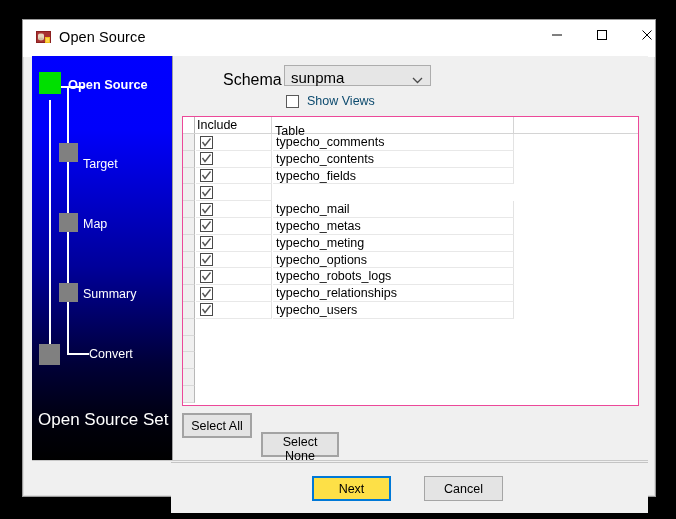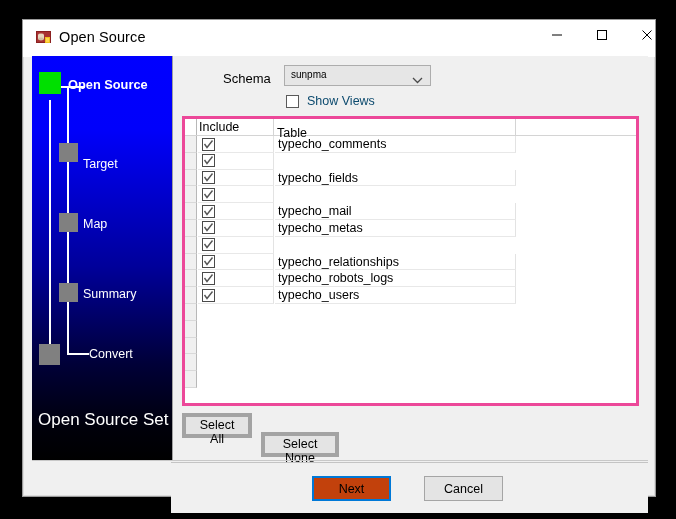--- a/index.html
+++ b/index.html
@@ -121,41 +121,41 @@
     background: #f0f0f0;
     border-left: 1px solid #a0a0a0;
     box-sizing: border-box;
   }
 
   
   #schema-label {
     position: absolute;
     left: 50px;
     top: 15px;
-    font-size: 13px;
+    font-size: 16px;
     color: #000;
   }
   #schema-select {
     position: absolute;
     left: 111px;
     top: 9px;
     width: 147px;
     height: 21px;
     background: #e6e6e6;
     border: 1px solid #adadad;
     box-sizing: border-box;
     font-size: 12.5px;
     color: #000;
     cursor: default;
   }
   #schema-value {
     position: absolute;
     left: 6px;
     top: 3px;
-    font-size: 10px;
+    font-size: 15px;
   }
   #schema-arrow {
     position: absolute;
     right: 7px;
     top: 7px;
   }
   #showviews-wrap {
     position: absolute;
     left: 113px;
     top: 36px;
@@ -178,21 +178,21 @@
   }
 
   
   #grid-frame {
     position: absolute;
     left: 9px;
     top: 60px;
     width: 457px;
     height: 290px;
     background: #ffffff;
-    border: 3px solid #ec4899;
+    border: 1px solid #ec4899;
     box-sizing: border-box;
     overflow: hidden;
   }
   #grid-header {
     position: relative;
     height: 17px;
     background: #ffffff;
     border-bottom: 1px solid #d4d4d4;
     box-sizing: border-box;
   }
@@ -292,21 +292,21 @@
     position: absolute;
     left: 9px;
     top: 357px;
     height: 25px;
   }
   .sel-btn {
     position: absolute;
     top: 0;
     height: 25px;
     background: #e4e4e4;
-    border: 4px solid #a3a3a3;
+    border: 2px solid #a3a3a3;
     box-sizing: border-box;
     font-size: 12.5px;
     color: #000;
     cursor: default;
     font-family: "Liberation Sans", sans-serif;
   }
   #btn-select-all { left: 0; width: 70px; }
   #btn-select-none { left: 79px; width: 78px; margin-top: 19px; }
 
   
@@ -329,21 +329,21 @@
     border: 1px solid #a5a5a5;
     box-sizing: border-box;
     font-size: 12.5px;
     color: #000;
     cursor: default;
     font-family: "Liberation Sans", sans-serif;
   }
   #btn-next {
     left: 141px;
     border: 2px solid #0078d7;
-    background: #c2410c;
+    background: #fde047;
   }
   #btn-cancel { left: 253px; }
 
   #panel-sep {
     position: absolute;
     left: 9px;
     top: 440px;
     width: 616px;
     height: 1px;
     background: #c8c8c8;
@@ -454,20 +454,21 @@
             </div>
             <div class="grow">
               <div class="gut"></div>
               <div class="cell-inc">
                 <span class="cb">
                   <svg width="11" height="11" viewBox="0 0 11 11">
                     <polyline points="1.5,5 4,8.5 9.5,1.5" fill="none" stroke="#555" stroke-width="1.4"></polyline>
                   </svg>
                 </span>
               </div>
+              <div class="cell-tbl">typecho_contents</div>
             </div>
             <div class="grow">
               <div class="gut"></div>
               <div class="cell-inc">
                 <span class="cb">
                   <svg width="11" height="11" viewBox="0 0 11 11">
                     <polyline points="1.5,5 4,8.5 9.5,1.5" fill="none" stroke="#555" stroke-width="1.4"></polyline>
                   </svg>
                 </span>
               </div>
@@ -507,42 +508,54 @@
             </div>
             <div class="grow">
               <div class="gut"></div>
               <div class="cell-inc">
                 <span class="cb">
                   <svg width="11" height="11" viewBox="0 0 11 11">
                     <polyline points="1.5,5 4,8.5 9.5,1.5" fill="none" stroke="#555" stroke-width="1.4"></polyline>
                   </svg>
                 </span>
               </div>
+              <div class="cell-tbl">typecho_meting</div>
+            </div>
+            <div class="grow">
+              <div class="gut"></div>
+              <div class="cell-inc">
+                <span class="cb">
+                  <svg width="11" height="11" viewBox="0 0 11 11">
+                    <polyline points="1.5,5 4,8.5 9.5,1.5" fill="none" stroke="#555" stroke-width="1.4"></polyline>
+                  </svg>
+                </span>
+              </div>
+              <div class="cell-tbl">typecho_options</div>
+            </div>
+            <div class="grow">
+              <div class="gut"></div>
+              <div class="cell-inc">
+                <span class="cb">
+                  <svg width="11" height="11" viewBox="0 0 11 11">
+                    <polyline points="1.5,5 4,8.5 9.5,1.5" fill="none" stroke="#555" stroke-width="1.4"></polyline>
+                  </svg>
+                </span>
+              </div>
+              <div class="cell-tbl">typecho_robots_logs</div>
             </div>
             <div class="grow">
               <div class="gut"></div>
               <div class="cell-inc">
                 <span class="cb">
                   <svg width="11" height="11" viewBox="0 0 11 11">
                     <polyline points="1.5,5 4,8.5 9.5,1.5" fill="none" stroke="#555" stroke-width="1.4"></polyline>
                   </svg>
                 </span>
               </div>
               <div class="cell-tbl">typecho_relationships</div>
-            </div>
-            <div class="grow">
-              <div class="gut"></div>
-              <div class="cell-inc">
-                <span class="cb">
-                  <svg width="11" height="11" viewBox="0 0 11 11">
-                    <polyline points="1.5,5 4,8.5 9.5,1.5" fill="none" stroke="#555" stroke-width="1.4"></polyline>
-                  </svg>
-                </span>
-              </div>
-              <div class="cell-tbl">typecho_robots_logs</div>
             </div>
             <div class="grow">
               <div class="gut"></div>
               <div class="cell-inc">
                 <span class="cb">
                   <svg width="11" height="11" viewBox="0 0 11 11">
                     <polyline points="1.5,5 4,8.5 9.5,1.5" fill="none" stroke="#555" stroke-width="1.4"></polyline>
                   </svg>
                 </span>
               </div>

